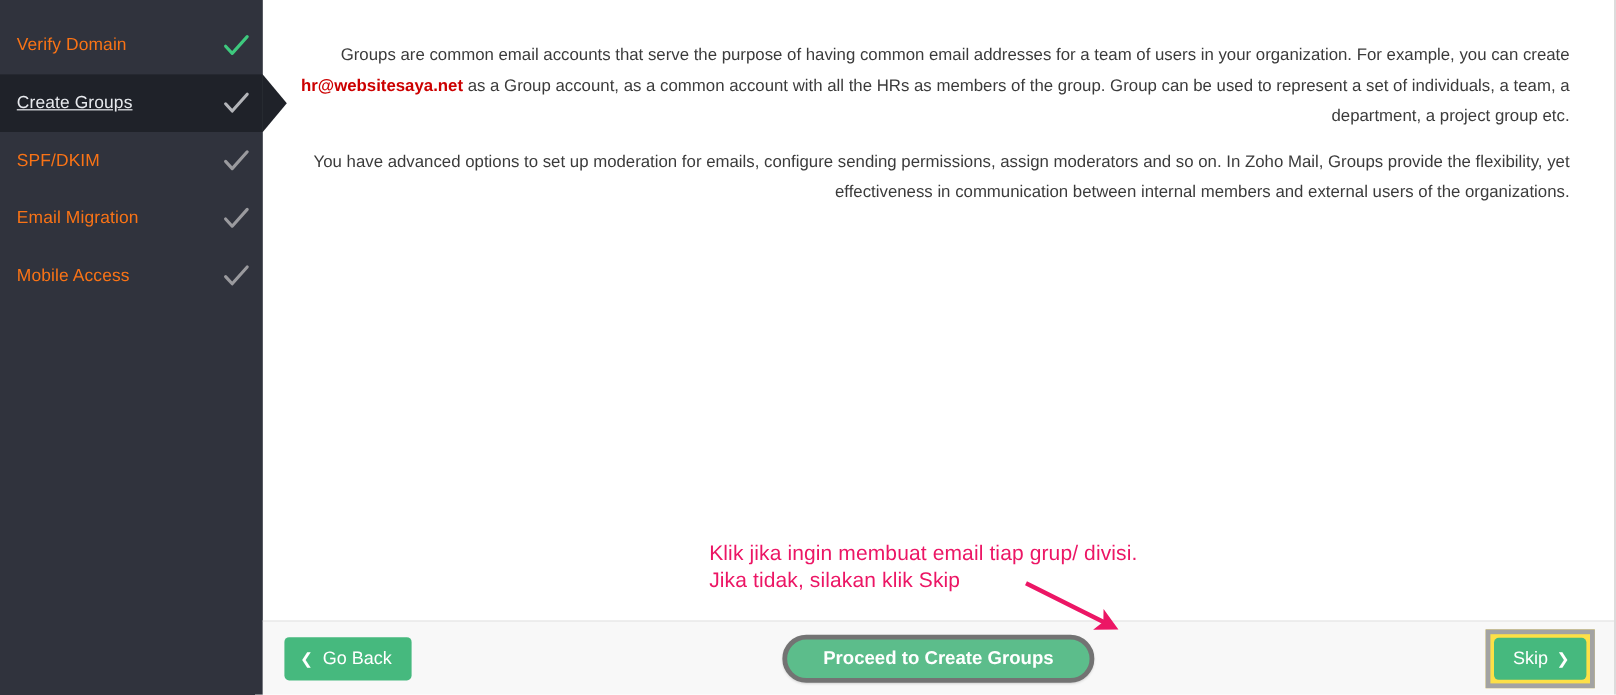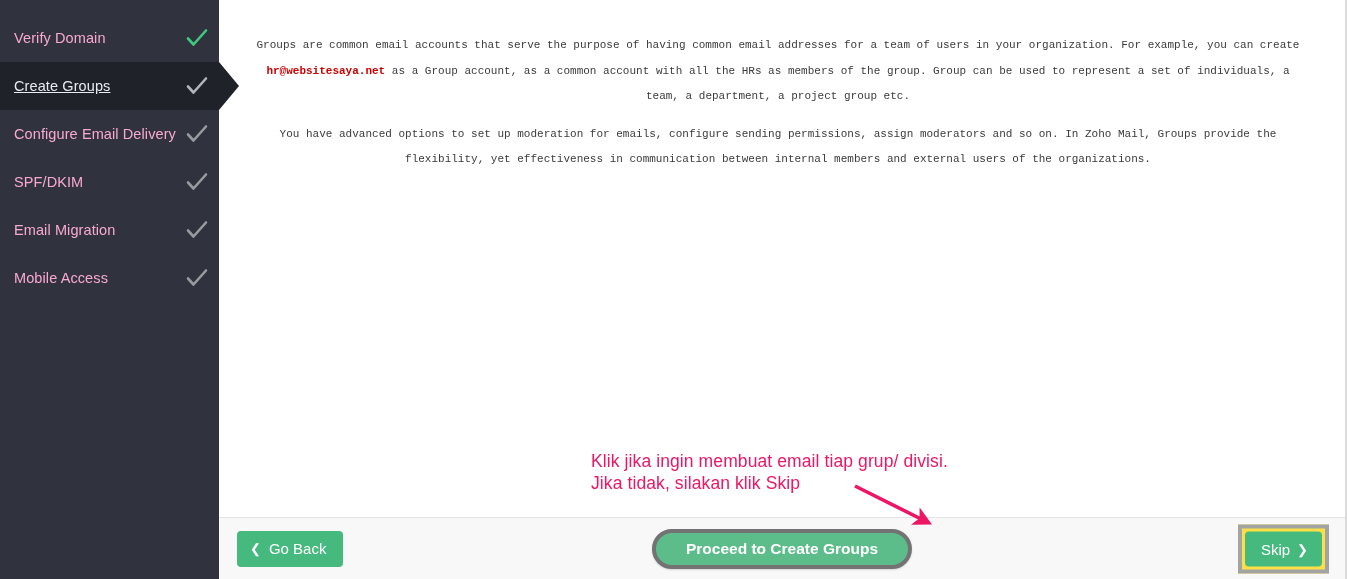--- a/index.html
+++ b/index.html
@@ -33,21 +33,21 @@
   .nav-item {
     position: relative;
     height: 48px;
     display: flex;
     align-items: center;
     padding: 0 0 0 14px;
     cursor: pointer;
   }
   .nav-label {
     flex: 1 1 auto;
-    color: #f9a8d4;
+    color: #f97316;
     font-size: 14.5px;
     letter-spacing: 0.1px;
     line-height: 1;
     white-space: nowrap;
   }
   .nav-check {
     flex: 0 0 auto;
     width: 38px;
     text-align: left;
     padding-left: 4px;
@@ -91,26 +91,25 @@
     font-size: 21px;
     font-weight: normal;
     margin: 0;
     padding: 0 0 11px 0;
     border-bottom: 1px solid #e2e2e2;
     line-height: 1.1;
   }
 
   .para {
     color: #3b3b3b;
-    font-size: 11px;
+    font-size: 14px;
     line-height: 25.5px;
     margin: 19px 0 0 0;
     max-width: 1060px;
-    text-align: center;
-    font-family: Liberation Mono, monospace;
+    text-align: right;
   }
   .para.second { margin-top: 12px; }
 
   .email-link {
     color: #cc0000;
     font-weight: bold;
   }
 
   
   #annotation {
@@ -219,28 +218,20 @@
     <div class="nav-item active">
       <span class="nav-label">Create Groups</span>
       <span class="nav-check">
         <svg width="24" height="24" viewBox="0 0 24 24">
             <path d="M3 12.5 L8.5 18.5 L21 4.5" fill="none" stroke="#b3b5b9" stroke-width="2.6" stroke-linecap="round" stroke-linejoin="round"></path>
           </svg>
       </span>
       <span class="arrow-tip"></span>
     </div>
 
-    <div class="nav-item">
-      <span class="nav-label">Configure Email Delivery</span>
-      <span class="nav-check">
-        <svg width="24" height="24" viewBox="0 0 24 24">
-            <path d="M3 12.5 L8.5 18.5 L21 4.5" fill="none" stroke="#9a9a9e" stroke-width="2.6" stroke-linecap="round" stroke-linejoin="round"></path>
-          </svg>
-      </span>
-    </div>
 
     <div class="nav-item">
       <span class="nav-label">SPF/DKIM</span>
       <span class="nav-check">
         <svg width="24" height="24" viewBox="0 0 24 24">
             <path d="M3 12.5 L8.5 18.5 L21 4.5" fill="none" stroke="#9a9a9e" stroke-width="2.6" stroke-linecap="round" stroke-linejoin="round"></path>
           </svg>
       </span>
     </div>
 

